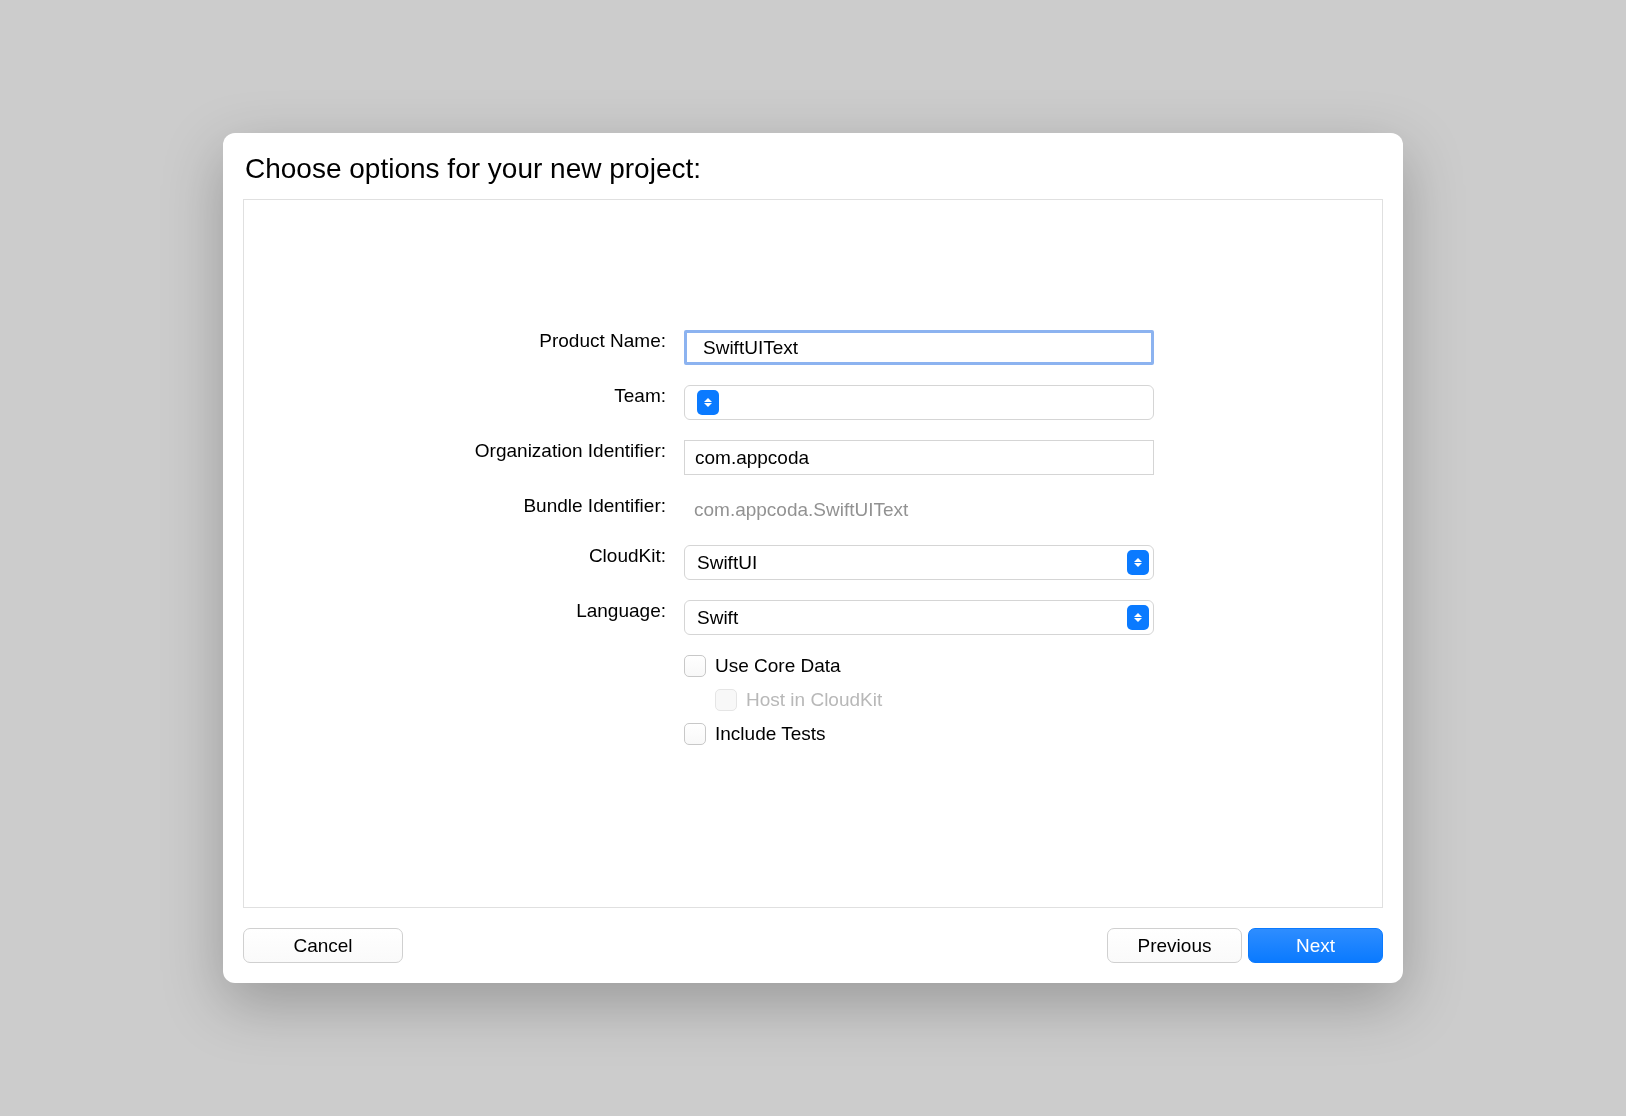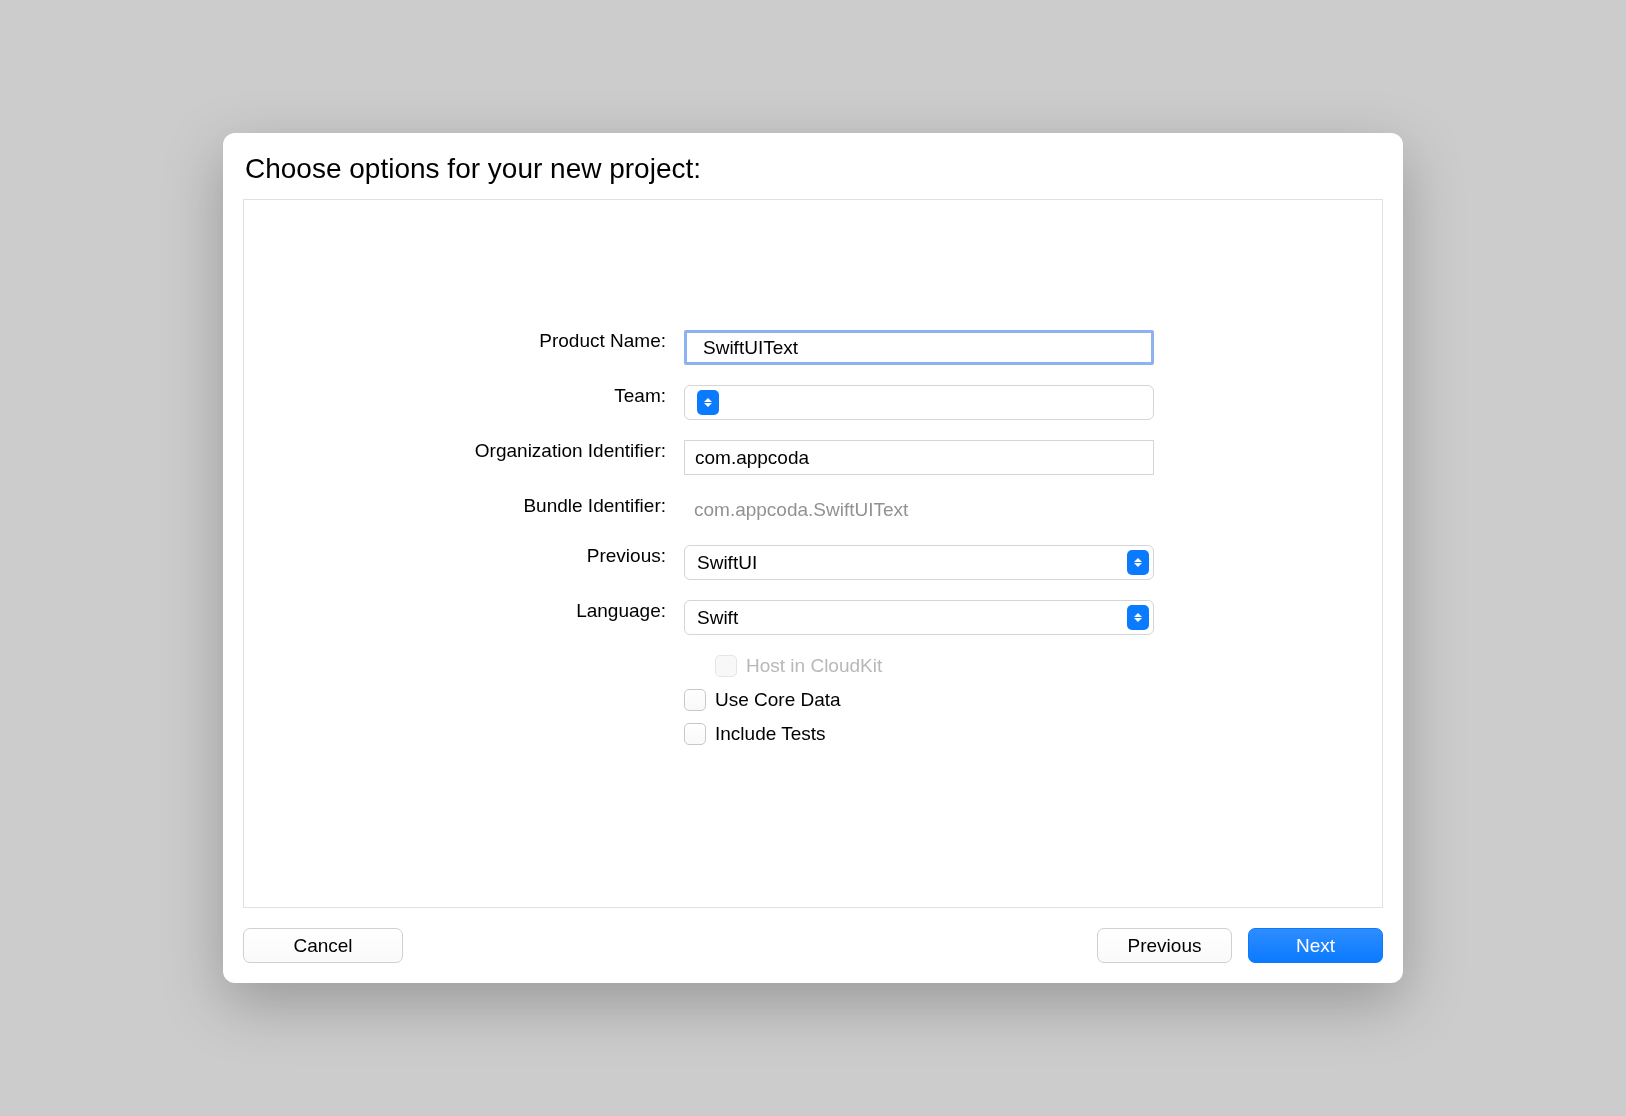--- a/index.html
+++ b/index.html
@@ -175,21 +175,21 @@
     
     .button-bar {
       display: flex;
       justify-content: space-between;
       align-items: center;
       padding-top: 20px;
     }
     
     .button-group {
       display: flex;
-      gap: 16px;
+      gap: 6px;
     }
     
     .btn {
       min-width: 135px;
       height: 35px;
       border-radius: 7px;
       font-size: 19px;
       font-family: inherit;
       cursor: pointer;
       border: 1px solid #d0d0d0;
@@ -244,21 +244,21 @@
     </div>
 
     <div class="form-row">
       <div class="form-label">Bundle Identifier:</div>
       <div class="form-control-col">
         <div class="static-value">com.appcoda.SwiftUIText</div>
       </div>
     </div>
 
     <div class="form-row">
-      <div class="form-label">Previous:</div>
+      <div class="form-label">CloudKit:</div>
       <div class="form-control-col">
         <div class="popup-button">
           <span class="popup-button-text">SwiftUI</span>
           <span class="popup-stepper">
             <span class="stepper-arrow stepper-up"></span>
             <span class="stepper-arrow stepper-down"></span>
           </span>
         </div>
       </div>
     </div>
@@ -272,27 +272,27 @@
             <span class="stepper-arrow stepper-up"></span>
             <span class="stepper-arrow stepper-down"></span>
           </span>
         </div>
       </div>
     </div>
 
     <div class="form-row">
       <div class="form-label"></div>
       <div class="form-control-col">
+        <div class="checkbox-row">
+          <div class="checkbox"></div>
+          <span class="checkbox-label">Use Core Data</span>
+        </div>
         <div class="checkbox-row checkbox-indent">
           <div class="checkbox disabled"></div>
           <span class="checkbox-label disabled">Host in CloudKit</span>
-        </div>
-        <div class="checkbox-row">
-          <div class="checkbox"></div>
-          <span class="checkbox-label">Use Core Data</span>
         </div>
         <div class="checkbox-row">
           <div class="checkbox"></div>
           <span class="checkbox-label">Include Tests</span>
         </div>
       </div>
     </div>
 
   </div>
 

